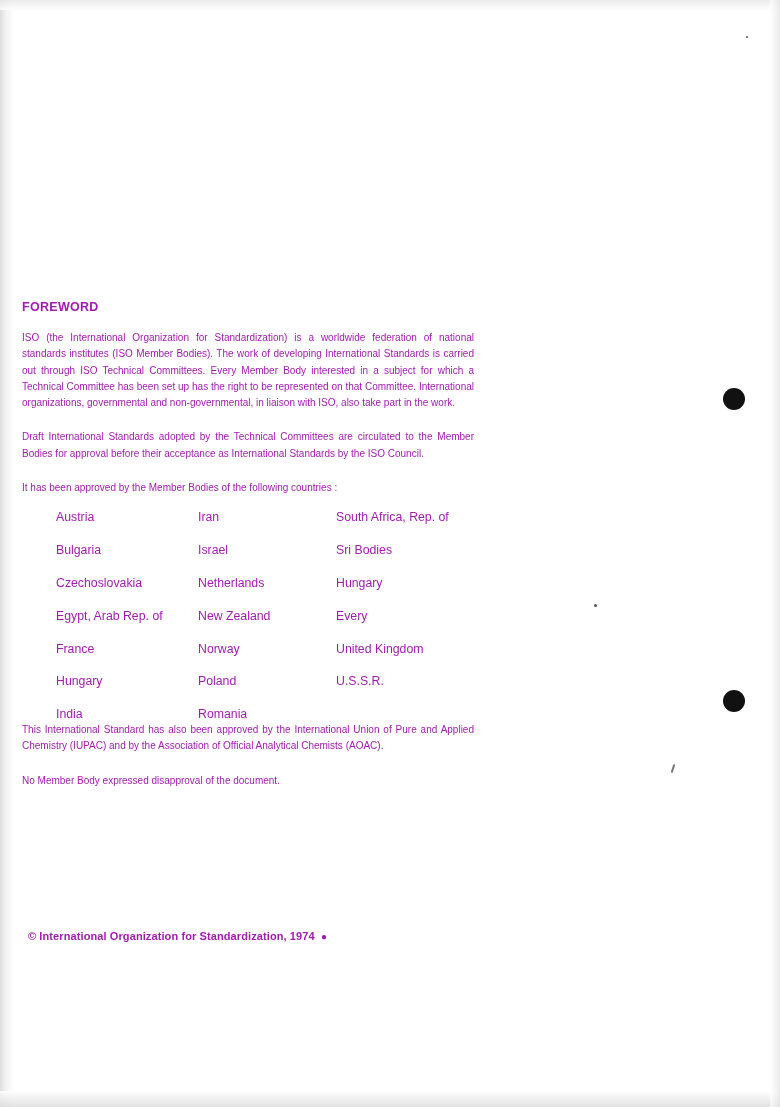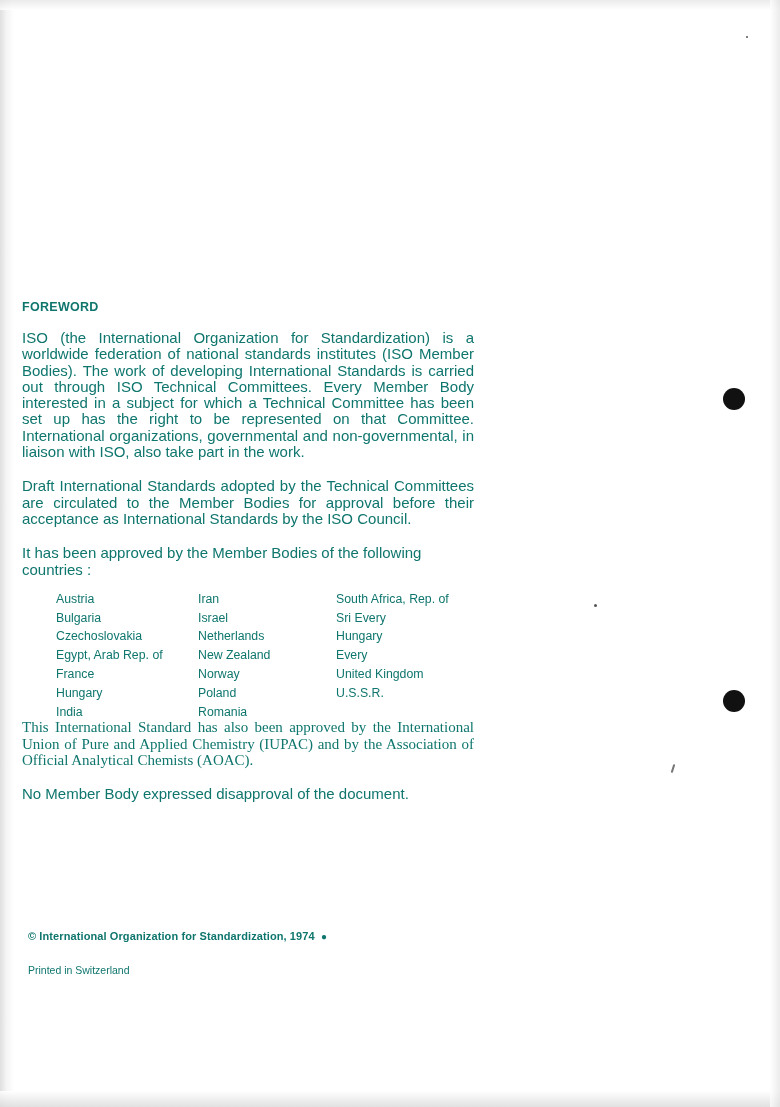--- a/index.html
+++ b/index.html
@@ -7,21 +7,21 @@
     padding: 0;
     background: #7a7a7a;
   }
   .page {
     position: relative;
     width: 780px;
     height: 1107px;
     background: #ffffff;
     overflow: hidden;
     font-family: "Liberation Sans", sans-serif;
-    color: #0f766e;
+    color: #a21caf;
   }
   
   .edge-left {
     position: absolute;
     left: 0; top: 0;
     width: 14px; height: 1107px;
     background: linear-gradient(to right, #d9d9d9 0%, #f2f2f2 45%, #ffffff 100%);
     opacity: .85;
   }
   .edge-top {
@@ -54,51 +54,50 @@
   }
 
   .foreword-title {
     font-size: 12.5px;
     font-weight: bold;
     letter-spacing: .3px;
     margin: 0 0 16px 0;
   }
 
   p.para {
-    font-size: 15px;
+    font-size: 10px;
     line-height: 16.3px;
     margin: 0 0 18px 0;
     text-align: justify;
   }
   p.para.last {
     margin-bottom: 0;
   }
   p.tight {
     text-align: left;
   }
   .ital {
     font-style: italic;
   }
 
   .countries {
     margin: 14px 0 0 0;
     padding: 0 0 0 34px;
     display: grid;
     grid-template-columns: 142px 138px auto;
-    row-gap: 4px;
+    row-gap: 18px;
     font-size: 12.3px;
     line-height: 14.8px;
   }
   .countries div {
     white-space: nowrap;
   }
 
   .after-countries {
     margin-top: 19px;
-    font-family: Liberation Serif, serif;
   }
 
   .footer {
     position: absolute;
     left: 28px;
     top: 930px;
     width: 500px;
   }
   .copyright {
     font-size: 11px;
@@ -161,21 +160,21 @@
 
 
     <p class="para tight" style="margin-bottom:0;">It has been approved by the Member Bodies of the following countries :</p>
 
     <div class="countries">
       <div>Austria</div>
       <div>Iran</div>
       <div>South Africa, Rep. of</div>
       <div>Bulgaria</div>
       <div>Israel</div>
-      <div>Sri Every</div>
+      <div>Sri Bodies</div>
       <div>Czechoslovakia</div>
       <div>Netherlands</div>
       <div>Hungary</div>
       <div>Egypt, Arab Rep. of</div>
       <div>New Zealand</div>
       <div>Every</div>
       <div>France</div>
       <div>Norway</div>
       <div>United Kingdom</div>
       <div>Hungary</div>
@@ -187,16 +186,15 @@
     </div>
 
     <p class="para after-countries">This International Standard has also been approved by the International Union of Pure and Applied Chemistry (IUPAC) and by the Association of Official Analytical Chemists (AOAC).</p>
 
     <p class="para tight last">No Member Body expressed disapproval of the document.</p>
 
   </div>
 
   <div class="footer">
     <p class="copyright"><span>©  International Organization for Standardization, 1974</span>&nbsp;&nbsp;<span class="dot">●</span></p>
-    <p class="printed">Printed in Switzerland</p>
   </div>
 
 </div>
 
 </body></html>

